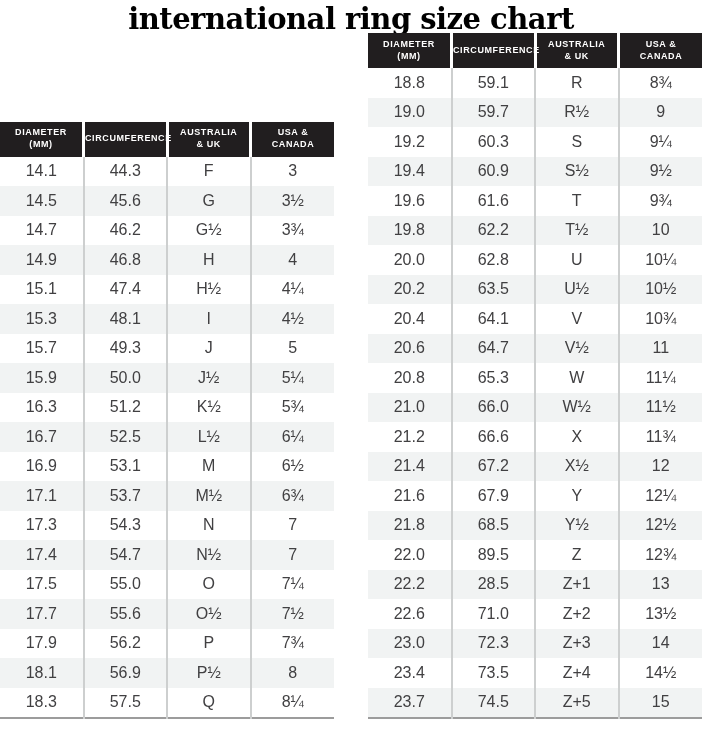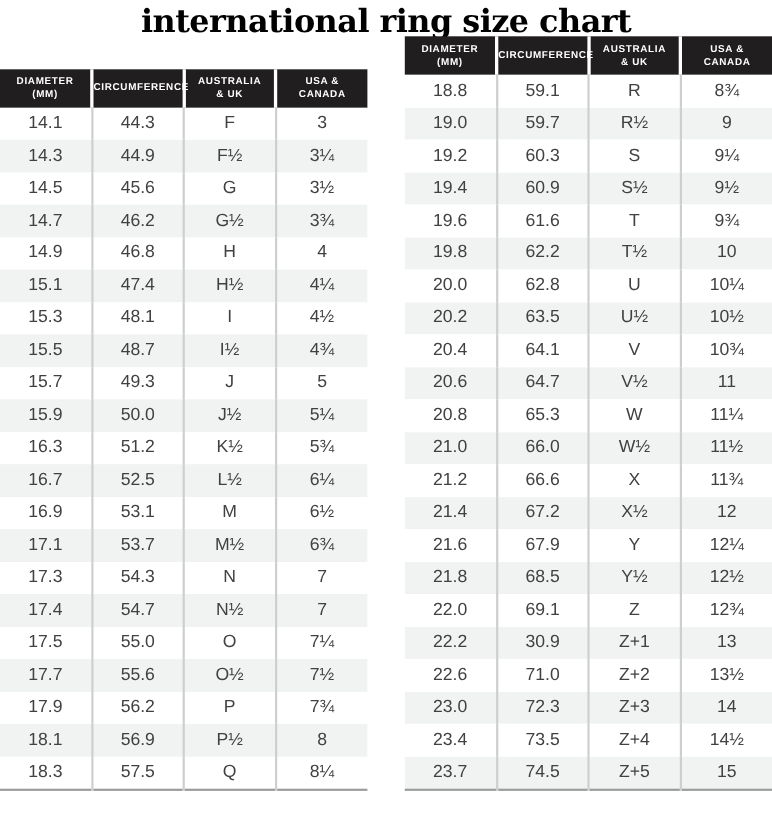--- a/index.html
+++ b/index.html
@@ -72,26 +72,20 @@
           </tr>
         </thead>
         <tbody>
             <tr>
     <td>14.1</td>
     <td>44.3</td>
     <td>F</td>
     <td>3</td>
   </tr>
             <tr>
-    <td>14.3</td>
-    <td>44.9</td>
-    <td>F½</td>
-    <td>3¼</td>
-  </tr>
-            <tr>
     <td>14.5</td>
     <td>45.6</td>
     <td>G</td>
     <td>3½</td>
   </tr>
             <tr>
     <td>14.7</td>
     <td>46.2</td>
     <td>G½</td>
     <td>3¾</td>
@@ -108,26 +102,20 @@
     <td>H½</td>
     <td>4¼</td>
   </tr>
             <tr>
     <td>15.3</td>
     <td>48.1</td>
     <td>I</td>
     <td>4½</td>
   </tr>
             <tr>
-    <td>15.5</td>
-    <td>48.7</td>
-    <td>I½</td>
-    <td>4¾</td>
-  </tr>
-            <tr>
     <td>15.7</td>
     <td>49.3</td>
     <td>J</td>
     <td>5</td>
   </tr>
             <tr>
     <td>15.9</td>
     <td>50.0</td>
     <td>J½</td>
     <td>5¼</td>
@@ -320,27 +308,27 @@
     <td>12¼</td>
   </tr>
             <tr>
     <td>21.8</td>
     <td>68.5</td>
     <td>Y½</td>
     <td>12½</td>
   </tr>
             <tr>
     <td>22.0</td>
-    <td>69.1</td>
+    <td>89.5</td>
     <td>Z</td>
     <td>12¾</td>
   </tr>
             <tr>
     <td>22.2</td>
-    <td>30.9</td>
+    <td>28.5</td>
     <td>Z+1</td>
     <td>13</td>
   </tr>
             <tr>
     <td>22.6</td>
     <td>71.0</td>
     <td>Z+2</td>
     <td>13½</td>
   </tr>
             <tr>

